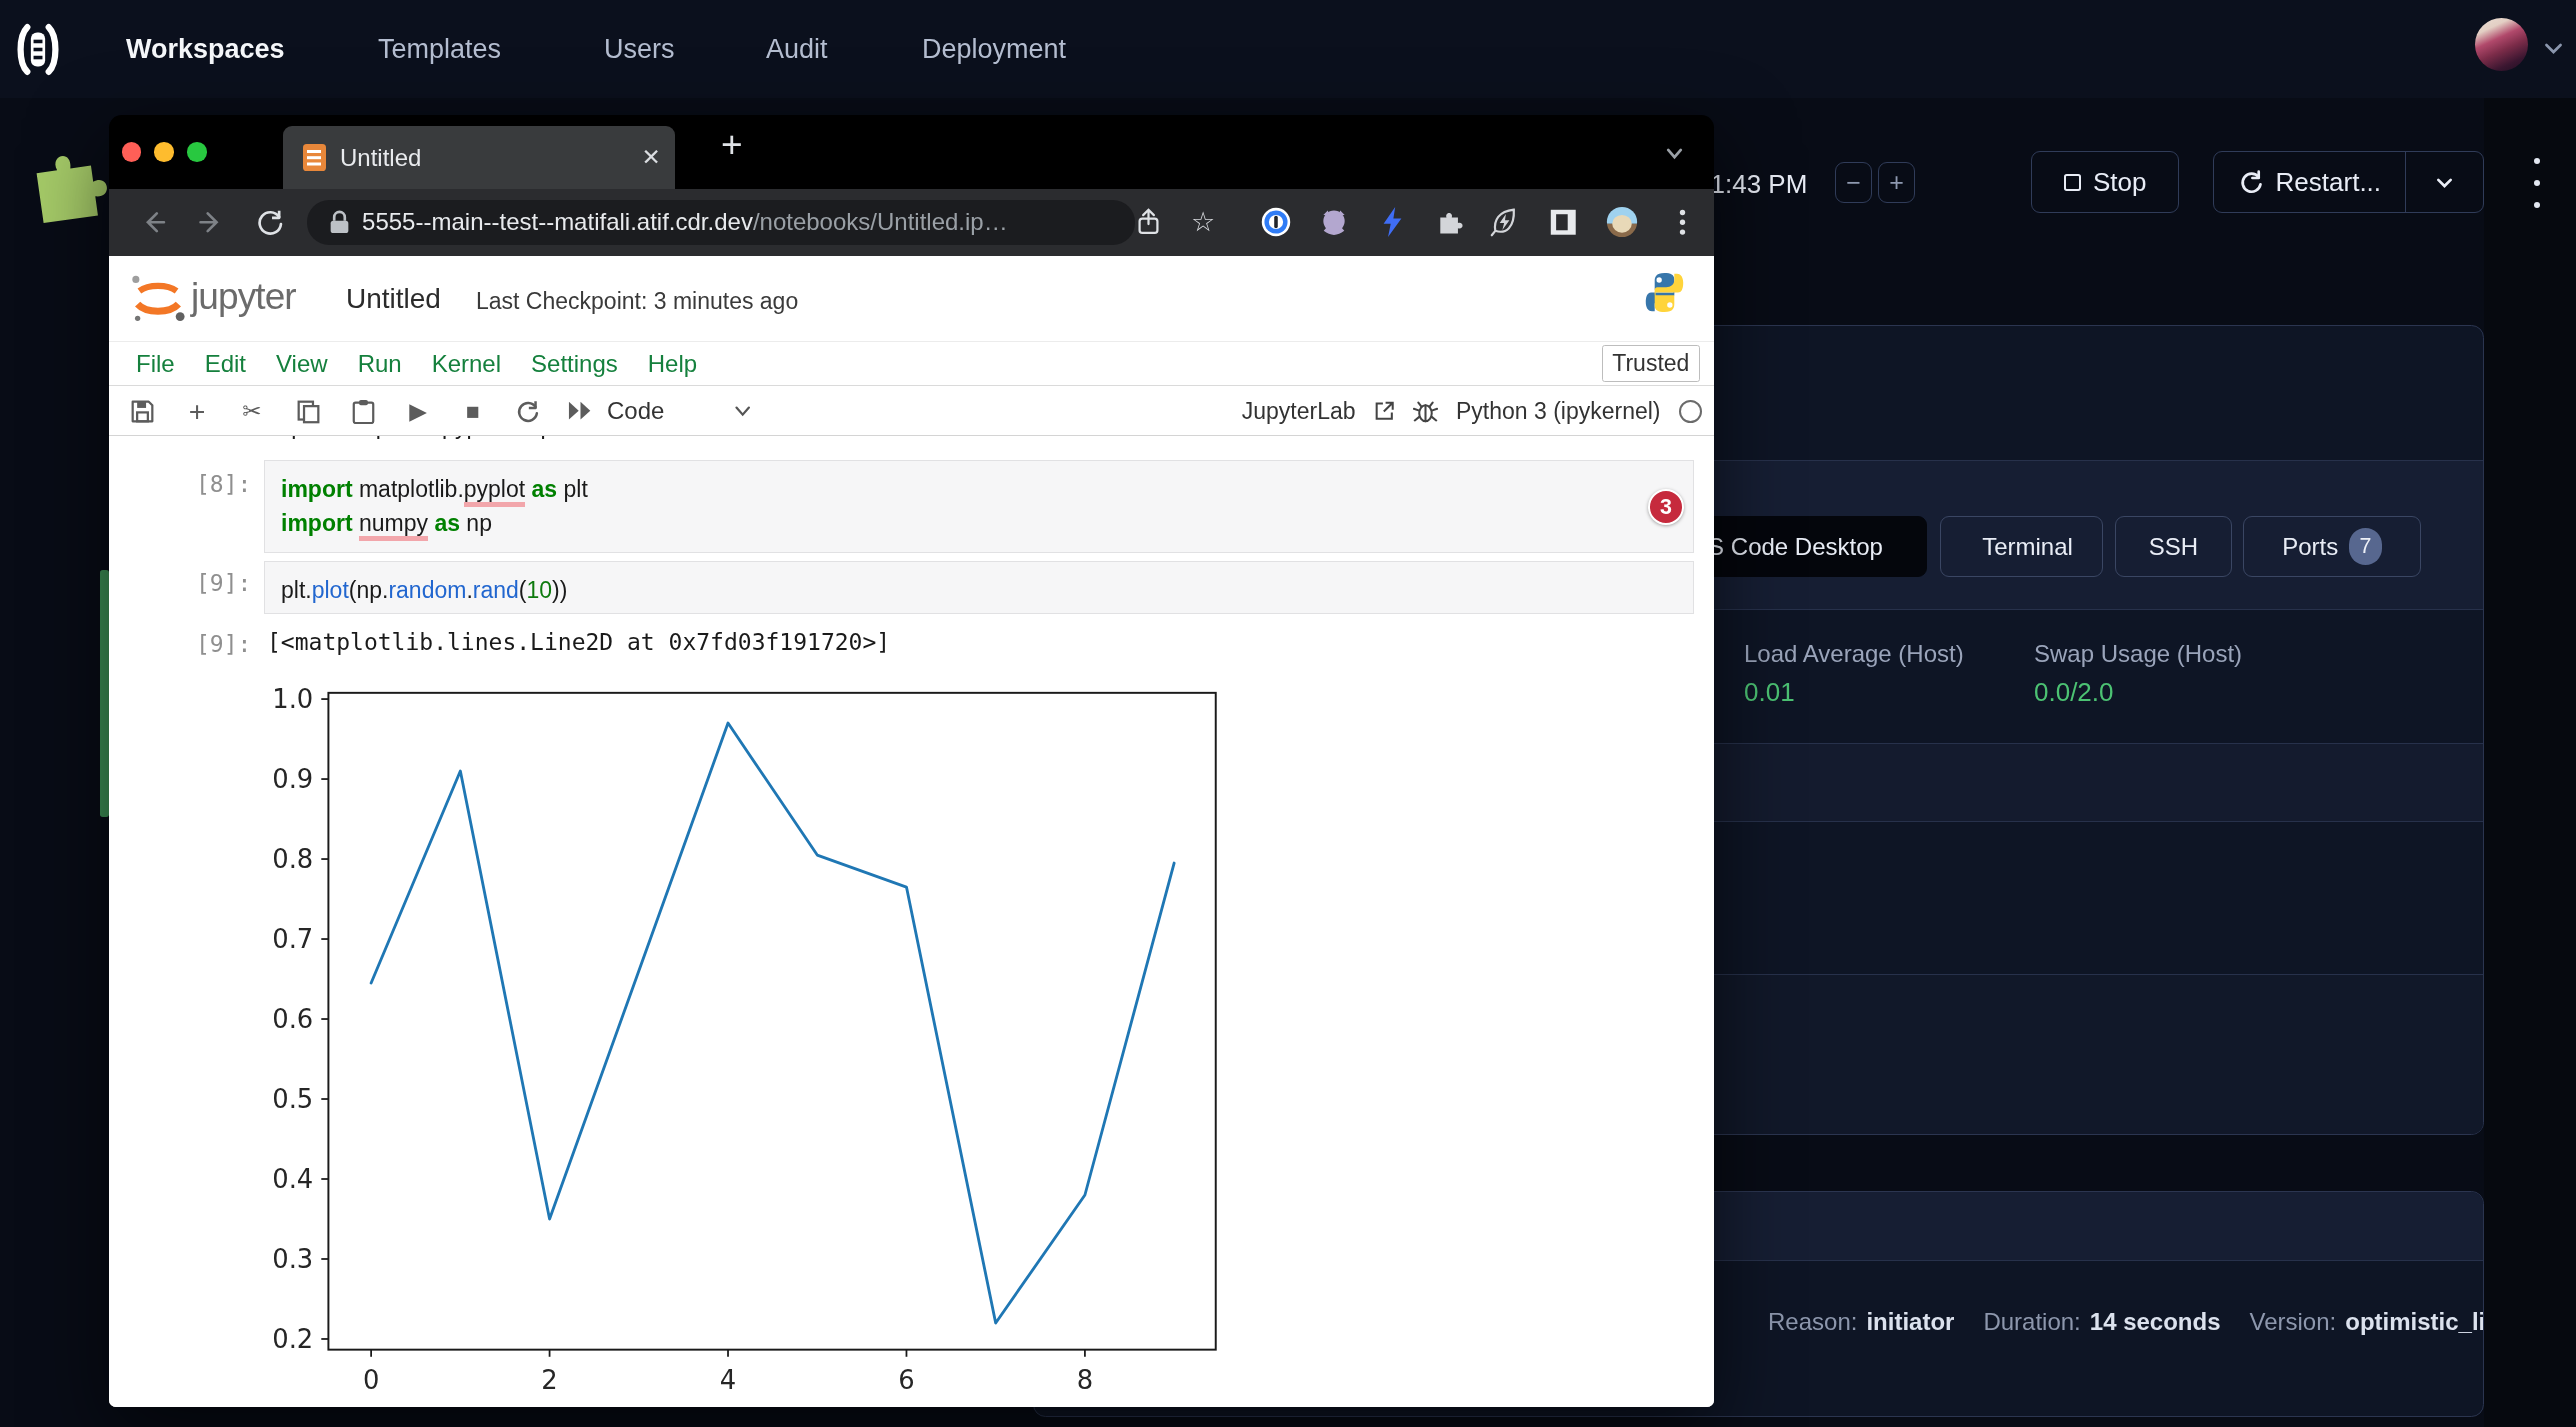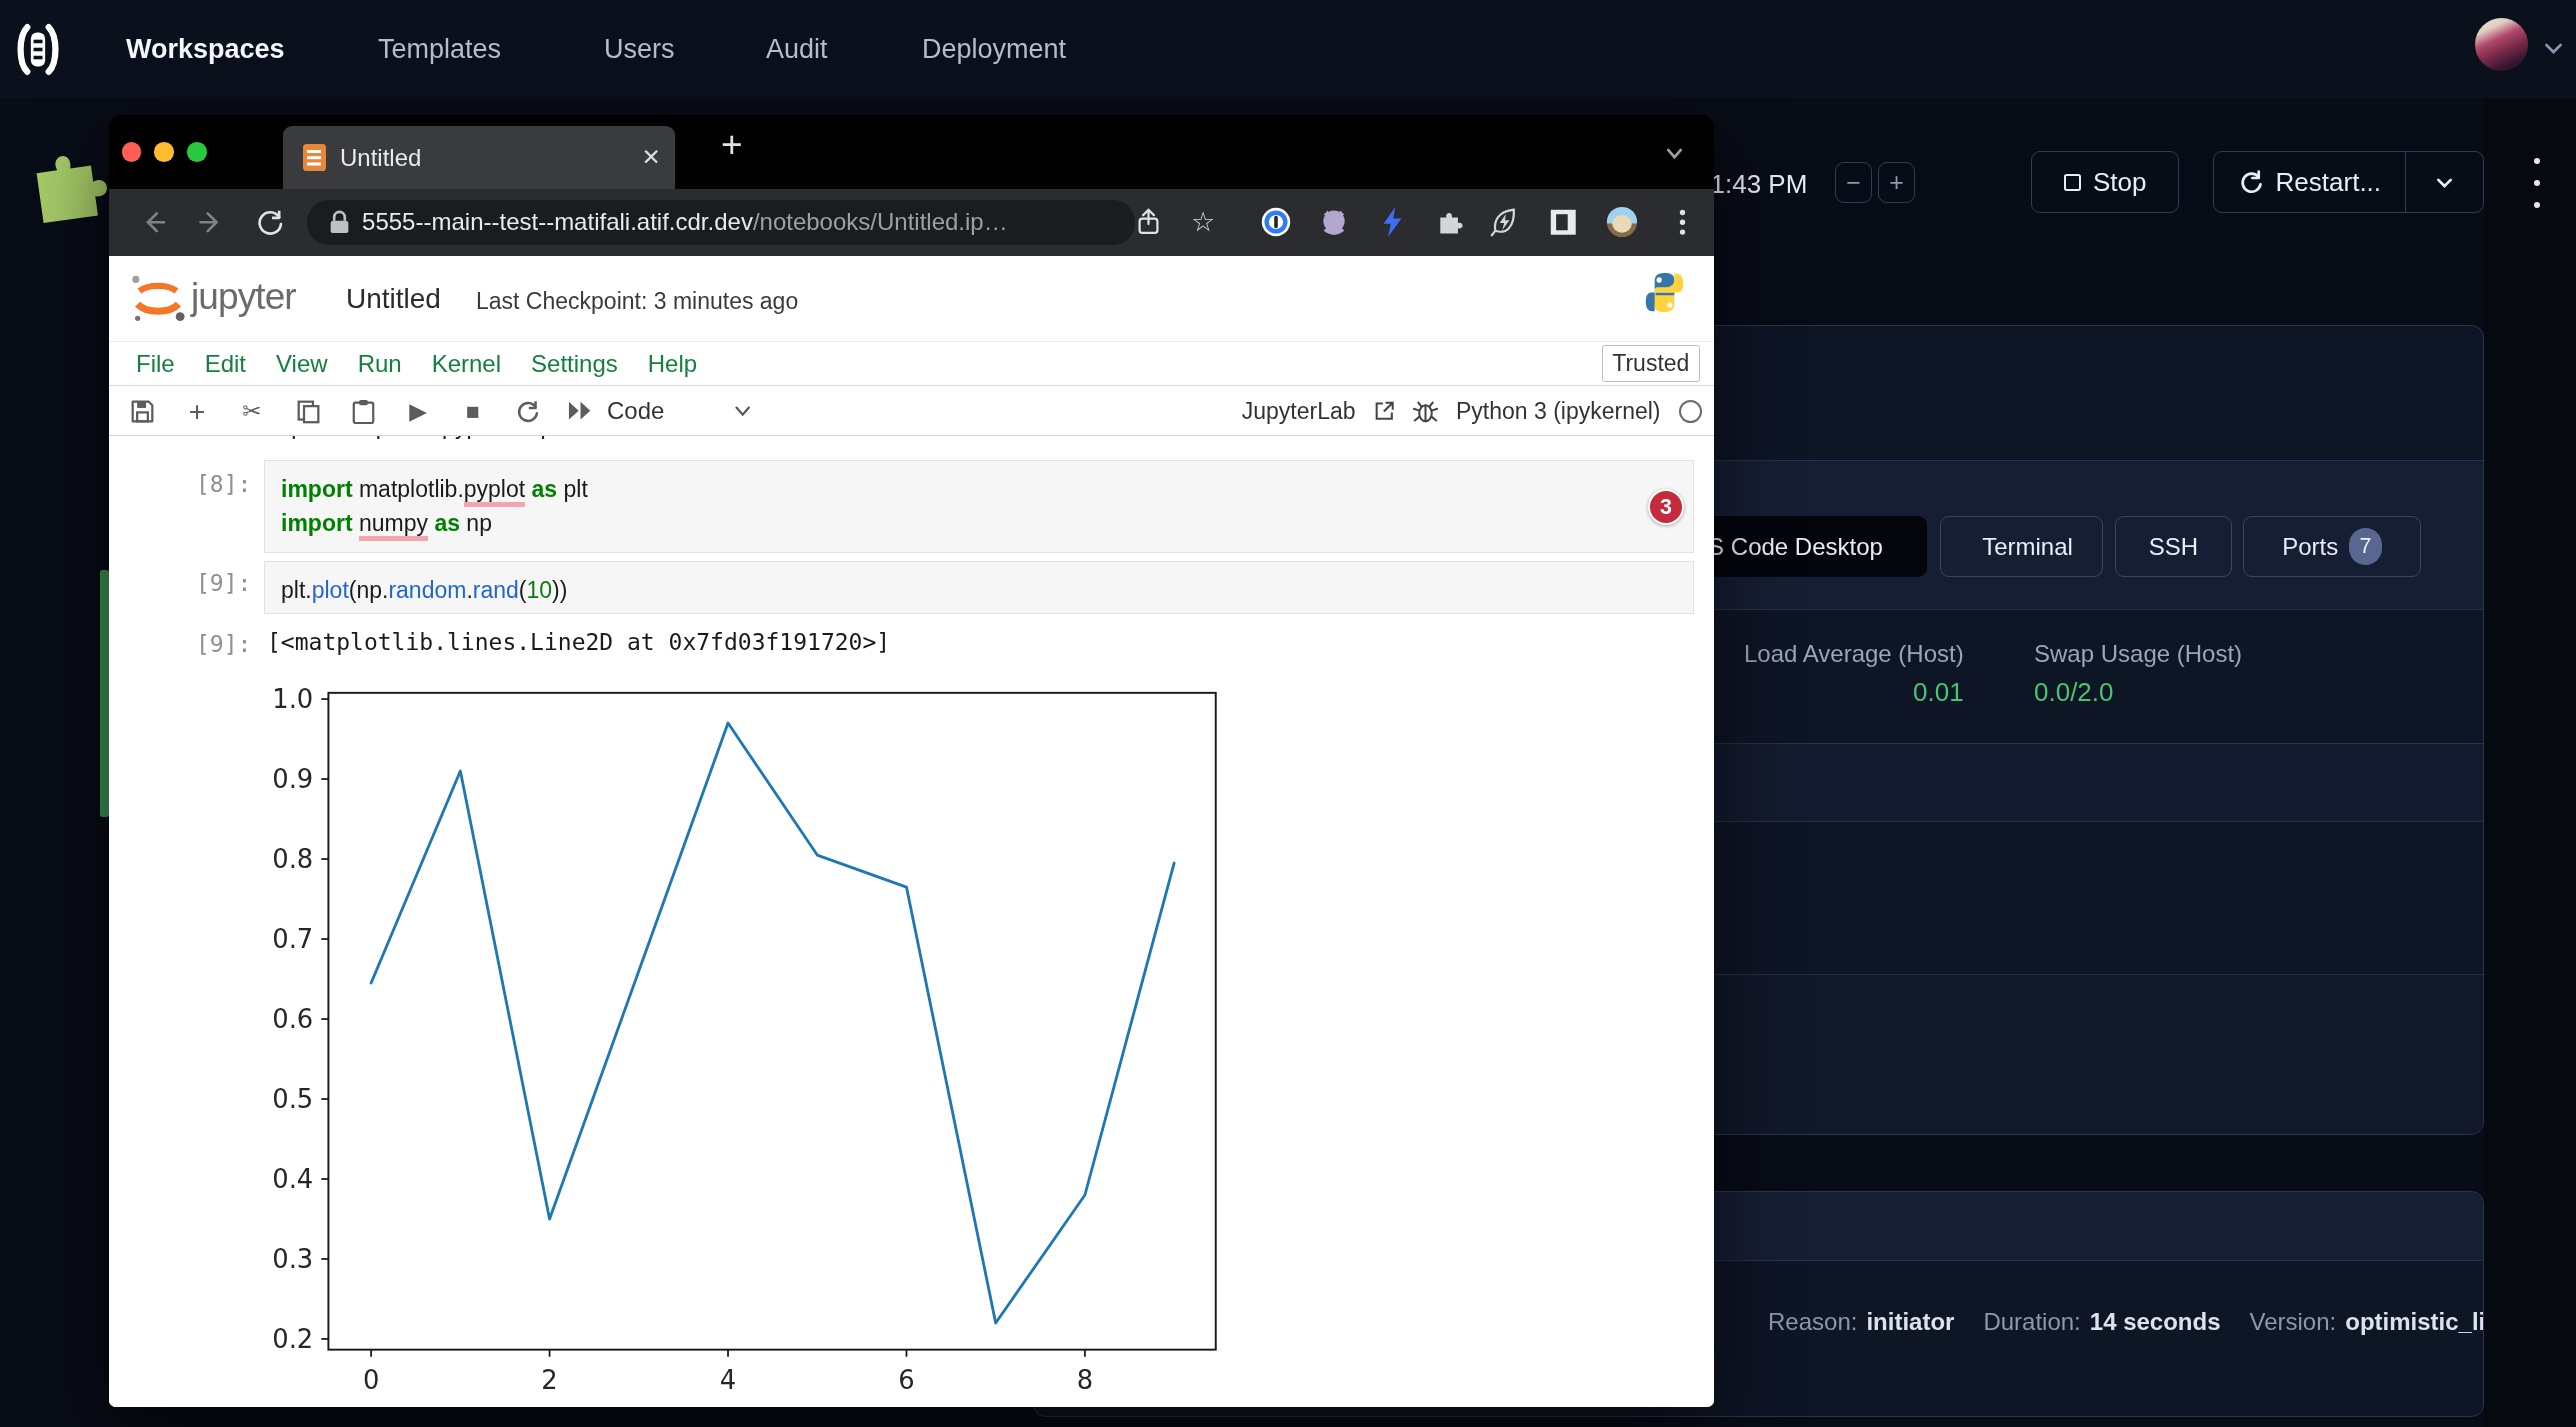--- a/index.html
+++ b/index.html
@@ -167,21 +167,21 @@
         </div>
         <div class="ws-tab" style="left: 1081px; width: 117px;">
           <span>SSH</span>
         </div>
         <div class="ws-tab" style="left: 1209px; width: 178px;">
           <span>Ports</span>
           <span class="ws-badge">7</span>
         </div>
       </div>
     <div id="wsStats">
-        <div class="stat" style="left: 710px; top: 314px; text-align: right;">
+        <div class="stat" style="left: 710px; top: 314px;">
           <div class="slabel">Load Average (Host)</div>
           <div class="svalue" style="color: rgb(76, 194, 115);">0.01</div>
         </div>
         <div class="stat" style="left: 1000px; top: 314px;">
           <div class="slabel">Swap Usage (Host)</div>
           <div class="svalue" style="color: rgb(76, 194, 115);">0.0/2.0</div>
         </div>
       </div>
   </div>
 

